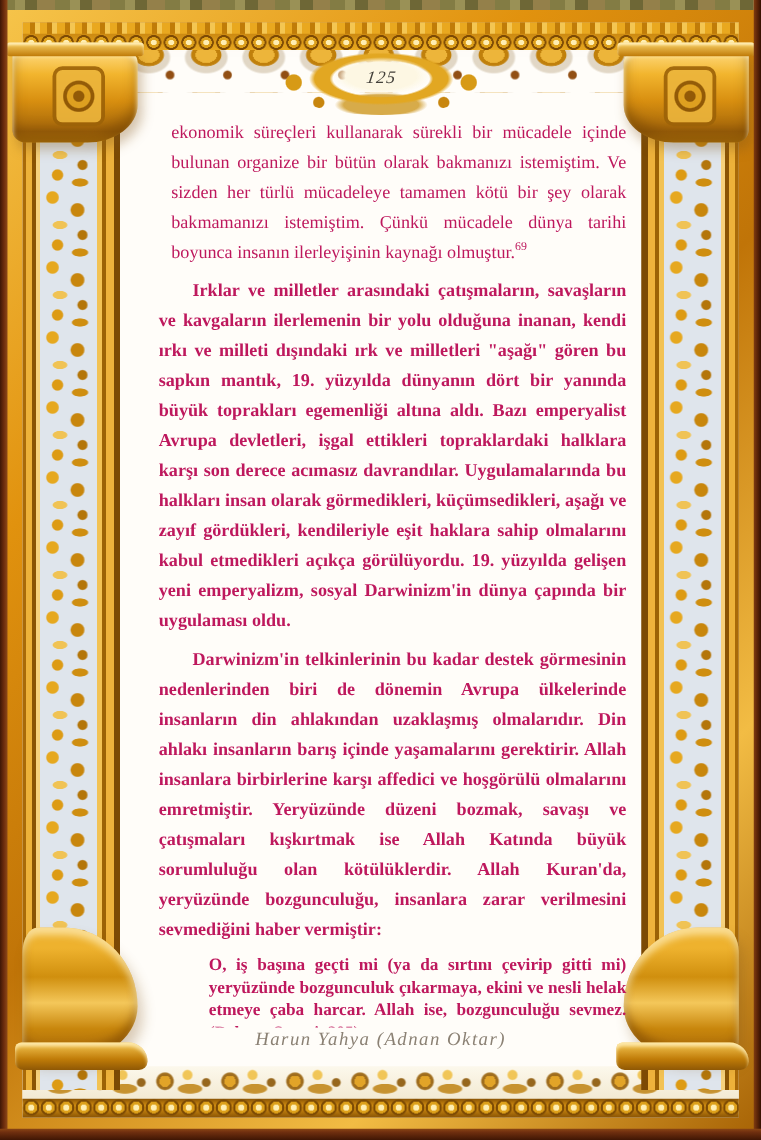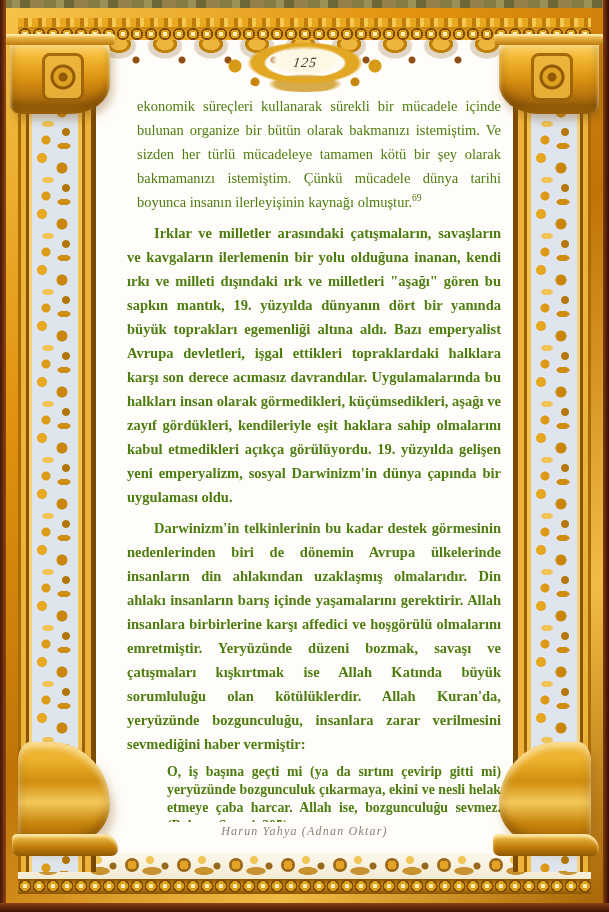--- a/index.html
+++ b/index.html
@@ -100,29 +100,29 @@
   
   .edge{position:absolute;}
   .edge.top{top:0;left:0;right:0;height:8px;
     background:repeating-linear-gradient(90deg,#837c44 0 12px,#9a9156 12px 20px,#6e6736 20px 30px,#94804a 30px 44px);}
   .edge.left{top:0;bottom:0;left:0;width:6px;background:linear-gradient(90deg,#3f1705,#6f2e0e 55%,#8d4a18);}
   .edge.right{top:0;bottom:0;right:0;width:6px;background:linear-gradient(270deg,#310f02,#5f2608 55%,#7f3c12);}
   .edge.bottom{bottom:0;left:0;right:0;height:9px;background:linear-gradient(0deg,#3f1604,#702f0f 70%,#8a4514);}
 
   
   .text-area{position:absolute;left:96px;right:96px;top:74px;bottom:90px;
-    padding:20px 12px 0 31px;color:#4d7c0f;font-size:14.5px;line-height:24px;
+    padding:20px 12px 0 31px;color:#be185d;font-size:14.5px;line-height:24px;
     text-align:justify;overflow:hidden;}
   p.cont{margin:0 0 7px 10px;}
   p.body{margin:0 0 7px 0;text-indent:27px;font-weight:bold;}
   blockquote.verse{margin:1px 0 0 40px;padding:0;font-weight:bold;font-size:13.8px;line-height:18px;text-align:justify;}
   sup.fn{font-size:9.5px;line-height:0;vertical-align:super;}
 
   .footer{position:absolute;left:0;right:0;top:824px;text-align:center;
-    font-style:italic;font-size:12px;color:#8b8174;letter-spacing:1.2px;}
+    font-style:italic;font-size:15px;color:#8b8174;letter-spacing:1.2px;}
 </style>
 </head>
 <body>
 
 <div class="stage">
 
   <div class="ring"></div>
   <div class="page-bg"></div>
 
   <div class="band-beads top"></div>

